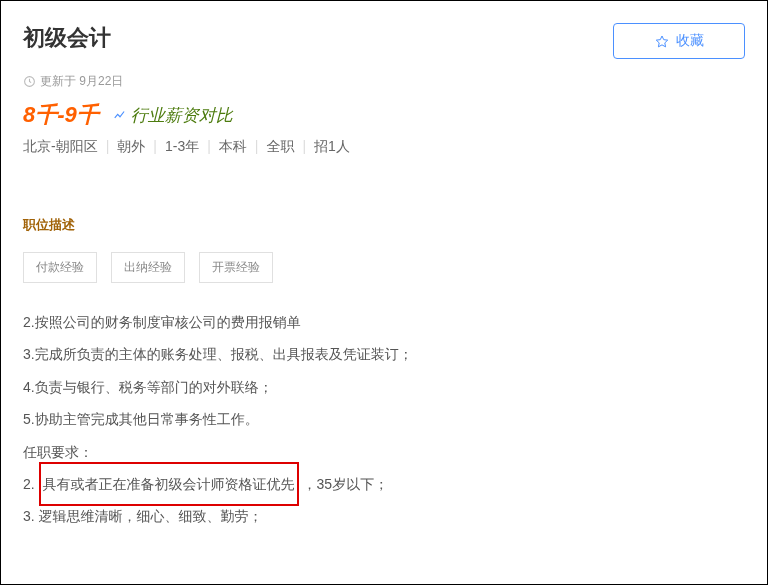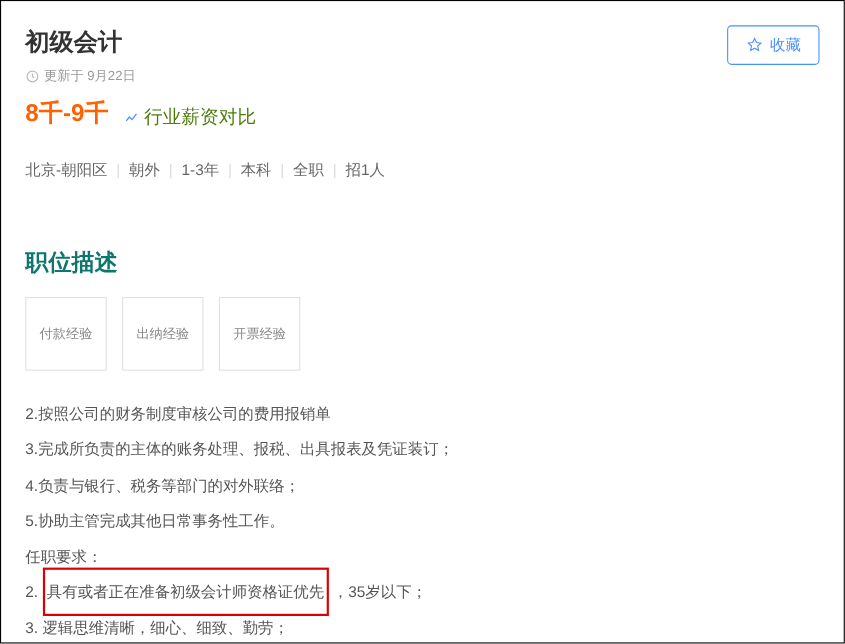--- a/index.html
+++ b/index.html
@@ -1,32 +1,32 @@
 <!DOCTYPE html>
 <html><head>
 <meta charset="utf-8">
 <style>
   * { margin: 0; padding: 0; box-sizing: border-box; }
   body { font-family: "Microsoft YaHei", "PingFang SC", sans-serif; background: #fff; width: 768px; height: 585px; border: 1px solid #000; padding: 22px 22px 0 22px; overflow: hidden; }
-  .job-title { font-size: 22px; font-weight: bold; color: #333; margin-bottom: 8px; }
+  .job-title { font-size: 22px; font-weight: bold; color: #333; margin-bottom: 20px; }
   .update-row { display: flex; align-items: center; color: #999; font-size: 12px; margin-bottom: 10px; }
   .clock-svg { width: 13px; height: 13px; margin-right: 4px; }
-  .salary-row { display: flex; align-items: flex-end; margin-bottom: 28px; }
+  .salary-row { display: flex; align-items: center; margin-bottom: 8px; font-style: italic; }
   .salary { color: #ff6000; font-size: 22px; font-weight: bold; margin-right: 14px; }
   .compare-link { display: flex; align-items: center; color: #4d7c0f; font-size: 17px; cursor: pointer; }
   .compare-link svg { width: 14px; height: 14px; margin-right: 4px; }
   .top-row { display: flex; justify-content: space-between; align-items: flex-start; }
   .top-left { flex: 1; }
   .meta-row { color: #666; font-size: 14px; }
   .meta-sep { color: #ddd; padding: 0 8px; }
-  .fav-btn { display: flex; align-items: center; justify-content: center; border: 1px solid #4b90ff; color: #4b90ff; border-radius: 4px; padding: 8px 16px; font-size: 14px; cursor: pointer; background: #fff; }
+  .fav-btn { display: flex; align-items: flex-end; justify-content: center; border: 1px solid #4b90ff; color: #4b90ff; border-radius: 4px; padding: 8px 40px; font-size: 14px; cursor: pointer; background: #fff; }
   .fav-btn svg { width: 16px; height: 16px; margin-right: 6px; fill: none; stroke: #4b90ff; stroke-width: 1.5; }
-  .section-title { font-size: 21px; font-weight: bold; color: #0f766e; margin-top: 60px; margin-bottom: 18px; }
+  .section-title { font-size: 13px; font-weight: bold; color: #a16207; margin-top: 60px; margin-bottom: 18px; }
   .tags { display: flex; gap: 14px; margin-bottom: 28px; }
-  .tag { border: 1px solid #e0e0e0; color: #888; font-size: 12px; padding: 24px 12px; }
+  .tag { border: 1px solid #e0e0e0; color: #888; font-size: 12px; padding: 6px 12px; }
   .desc-line { color: #555; font-size: 14px; line-height: 1.6; margin-bottom: 10px; }
   .highlight { border: 2px solid #d00; padding: 12px 2px; margin-right: 4px; }
 </style>
 </head>
 <body>
 
 <div class="top-row">
   <div class="top-left">
     <div class="job-title">初级会计</div>
     <div class="update-row">

